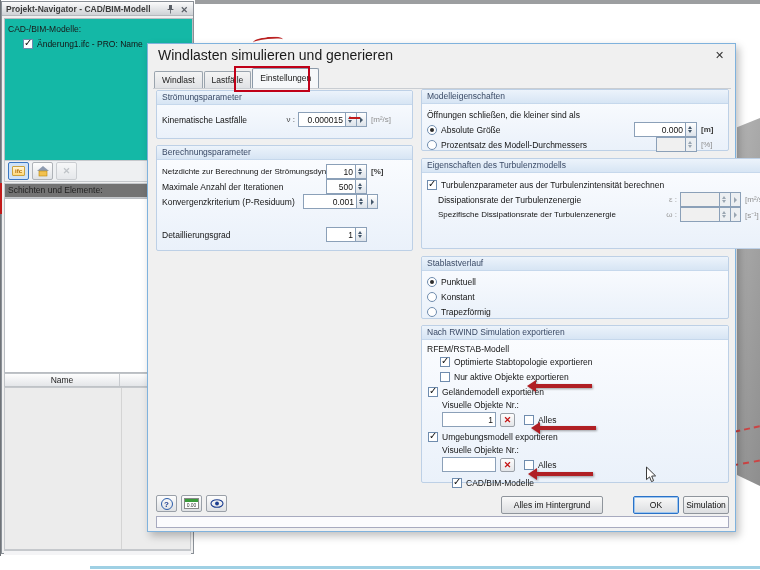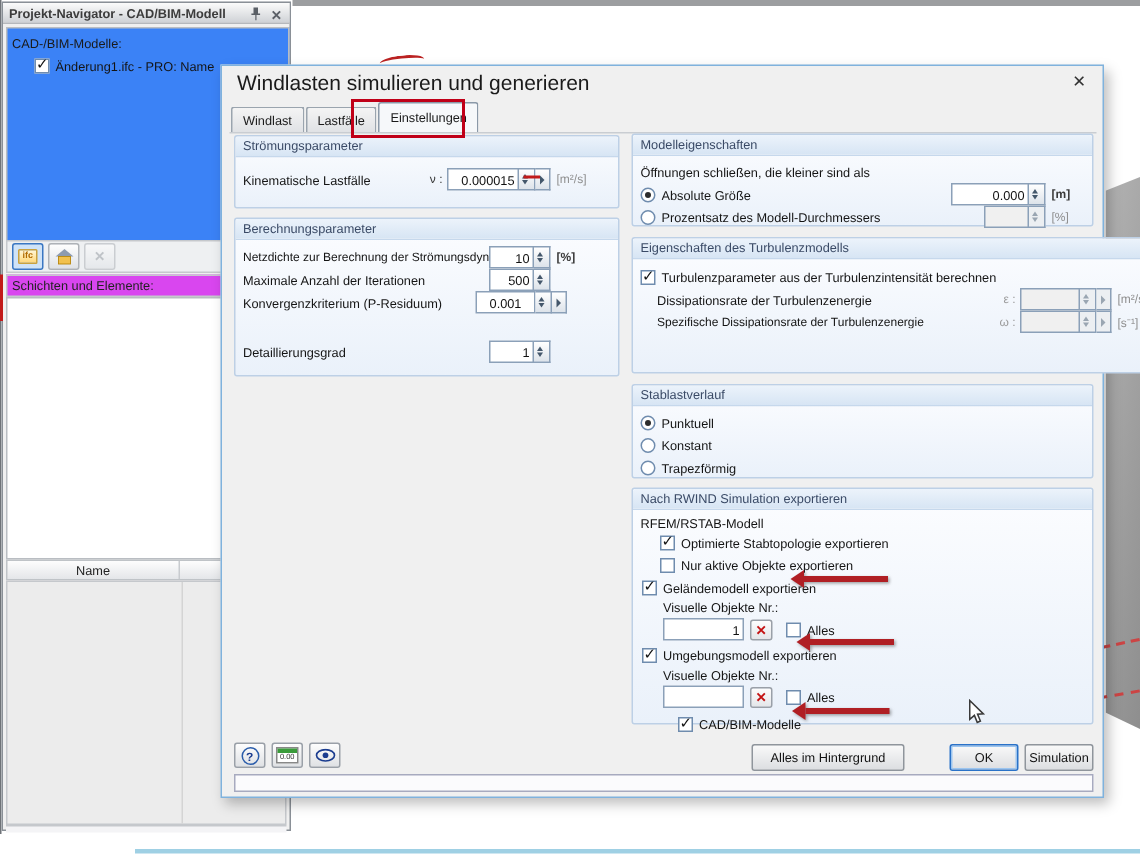--- a/index.html
+++ b/index.html
@@ -2,28 +2,28 @@
 <html><head>
 <meta charset="utf-8">
 <style>
   html,body{margin:0;padding:0;width:760px;height:570px;background:#fff;overflow:hidden;
     font-family:"Liberation Sans",sans-serif;-webkit-font-smoothing:antialiased}
   .abs{position:absolute}
   
   .panel{left:1px;top:1px;width:193px;height:553px;background:#f0f0f0;border:1px solid #8a9097;box-sizing:border-box}
   .nav-title{left:0;top:0;width:100%;height:14px;background:linear-gradient(#fbfbfb,#cfd2d6);
     border-bottom:1px solid #b5b8bc;font-size:8.5px;font-weight:bold;color:#3c3c3c;line-height:14px;padding-left:4px;box-sizing:border-box}
-  .nav-body{left:2px;top:16px;width:187px;height:142px;background:#3b82f6;border:1px solid #b9bdc2}
+  .nav-body{left:2px;top:16px;width:187px;height:142px;background:#14b8a6;border:1px solid #b9bdc2}
   .nav-label{font-size:8.5px;color:#1a1a1a}
   .nav-toolbar{left:2px;top:158px;width:187px;height:22px;background:#eef0f2;border:1px solid #c5c8cc;box-sizing:border-box;display:flex;align-items:center;padding-left:3px;gap:3px}
   .tbtn{width:21px;height:18px;border:1px solid #aeb2b7;background:linear-gradient(#fefefe,#dfe2e6);border-radius:2px;
     display:flex;align-items:center;justify-content:center;box-sizing:border-box}
   .tbtn.sel{border:1px solid #3a77c2;background:#cfe3f8}
   .tbtn.dis{opacity:.55}
-  .layers-row{left:2px;top:181px;width:187px;height:15px;background:#d946ef;border:1px solid #c5c8cc;box-sizing:border-box;
+  .layers-row{left:2px;top:181px;width:187px;height:15px;background:#737373;border:1px solid #c5c8cc;box-sizing:border-box;
     font-size:8.5px;color:#222;line-height:13px;padding-left:3px}
   .list-area{left:2px;top:196px;width:187px;height:175px;background:#fff;border:1px solid #b9bdc2;box-sizing:border-box}
   .thead{left:2px;top:371px;width:187px;height:14px;display:flex;border:1px solid #bfc3c7;box-sizing:border-box;
     background:linear-gradient(#fdfdfd,#e4e6e9)}
   .thead div{font-size:8.5px;color:#222;text-align:center;line-height:13px;border-right:1px solid #c8cbcf;box-sizing:border-box}
   .tbody{left:2px;top:385px;width:187px;height:163px;background:#ececec;border:1px solid #c5c8cc;box-sizing:border-box}
   .tbody .vline{position:absolute;left:116px;top:0;width:1px;height:100%;background:#d4d4d4}
   .panel-bottom{left:2px;top:548px;width:187px;height:4px;background:#f4f4f6;border-top:1px solid #c5c8cc}
   
   .dialog{left:147px;top:43px;width:589px;height:489px;background:#f0f0f0;border:1px solid #7fb2dd;
@@ -176,21 +176,21 @@
       <span class="unit bold">[%]</span>
     </div>
     <div class="row">
       <span class="lbl">Maximale Anzahl der Iterationen</span>
       <input class="inp" style="width: 30px;" value="500">
       <span class="spin"></span>
       <span class="unit"></span>
     </div>
     <div class="row">
       <span class="lbl">Konvergenzkriterium (P-Residuum)</span>
-      <input class="inp" style="width: 40px; text-align: center;" value="0.001">
+      <input class="inp" style="width: 54px;" value="0.001">
       <span class="spin"></span>
       <span class="more"></span>
       <span class="unit" style="width:25px"></span>
     </div>
     <div class="row" style="margin-top:18px">
       <span class="lbl">Detaillierungsgrad</span>
       <input class="inp" style="width: 30px;" value="1">
       <span class="spin"></span>
       <span class="unit"></span>
     </div>

